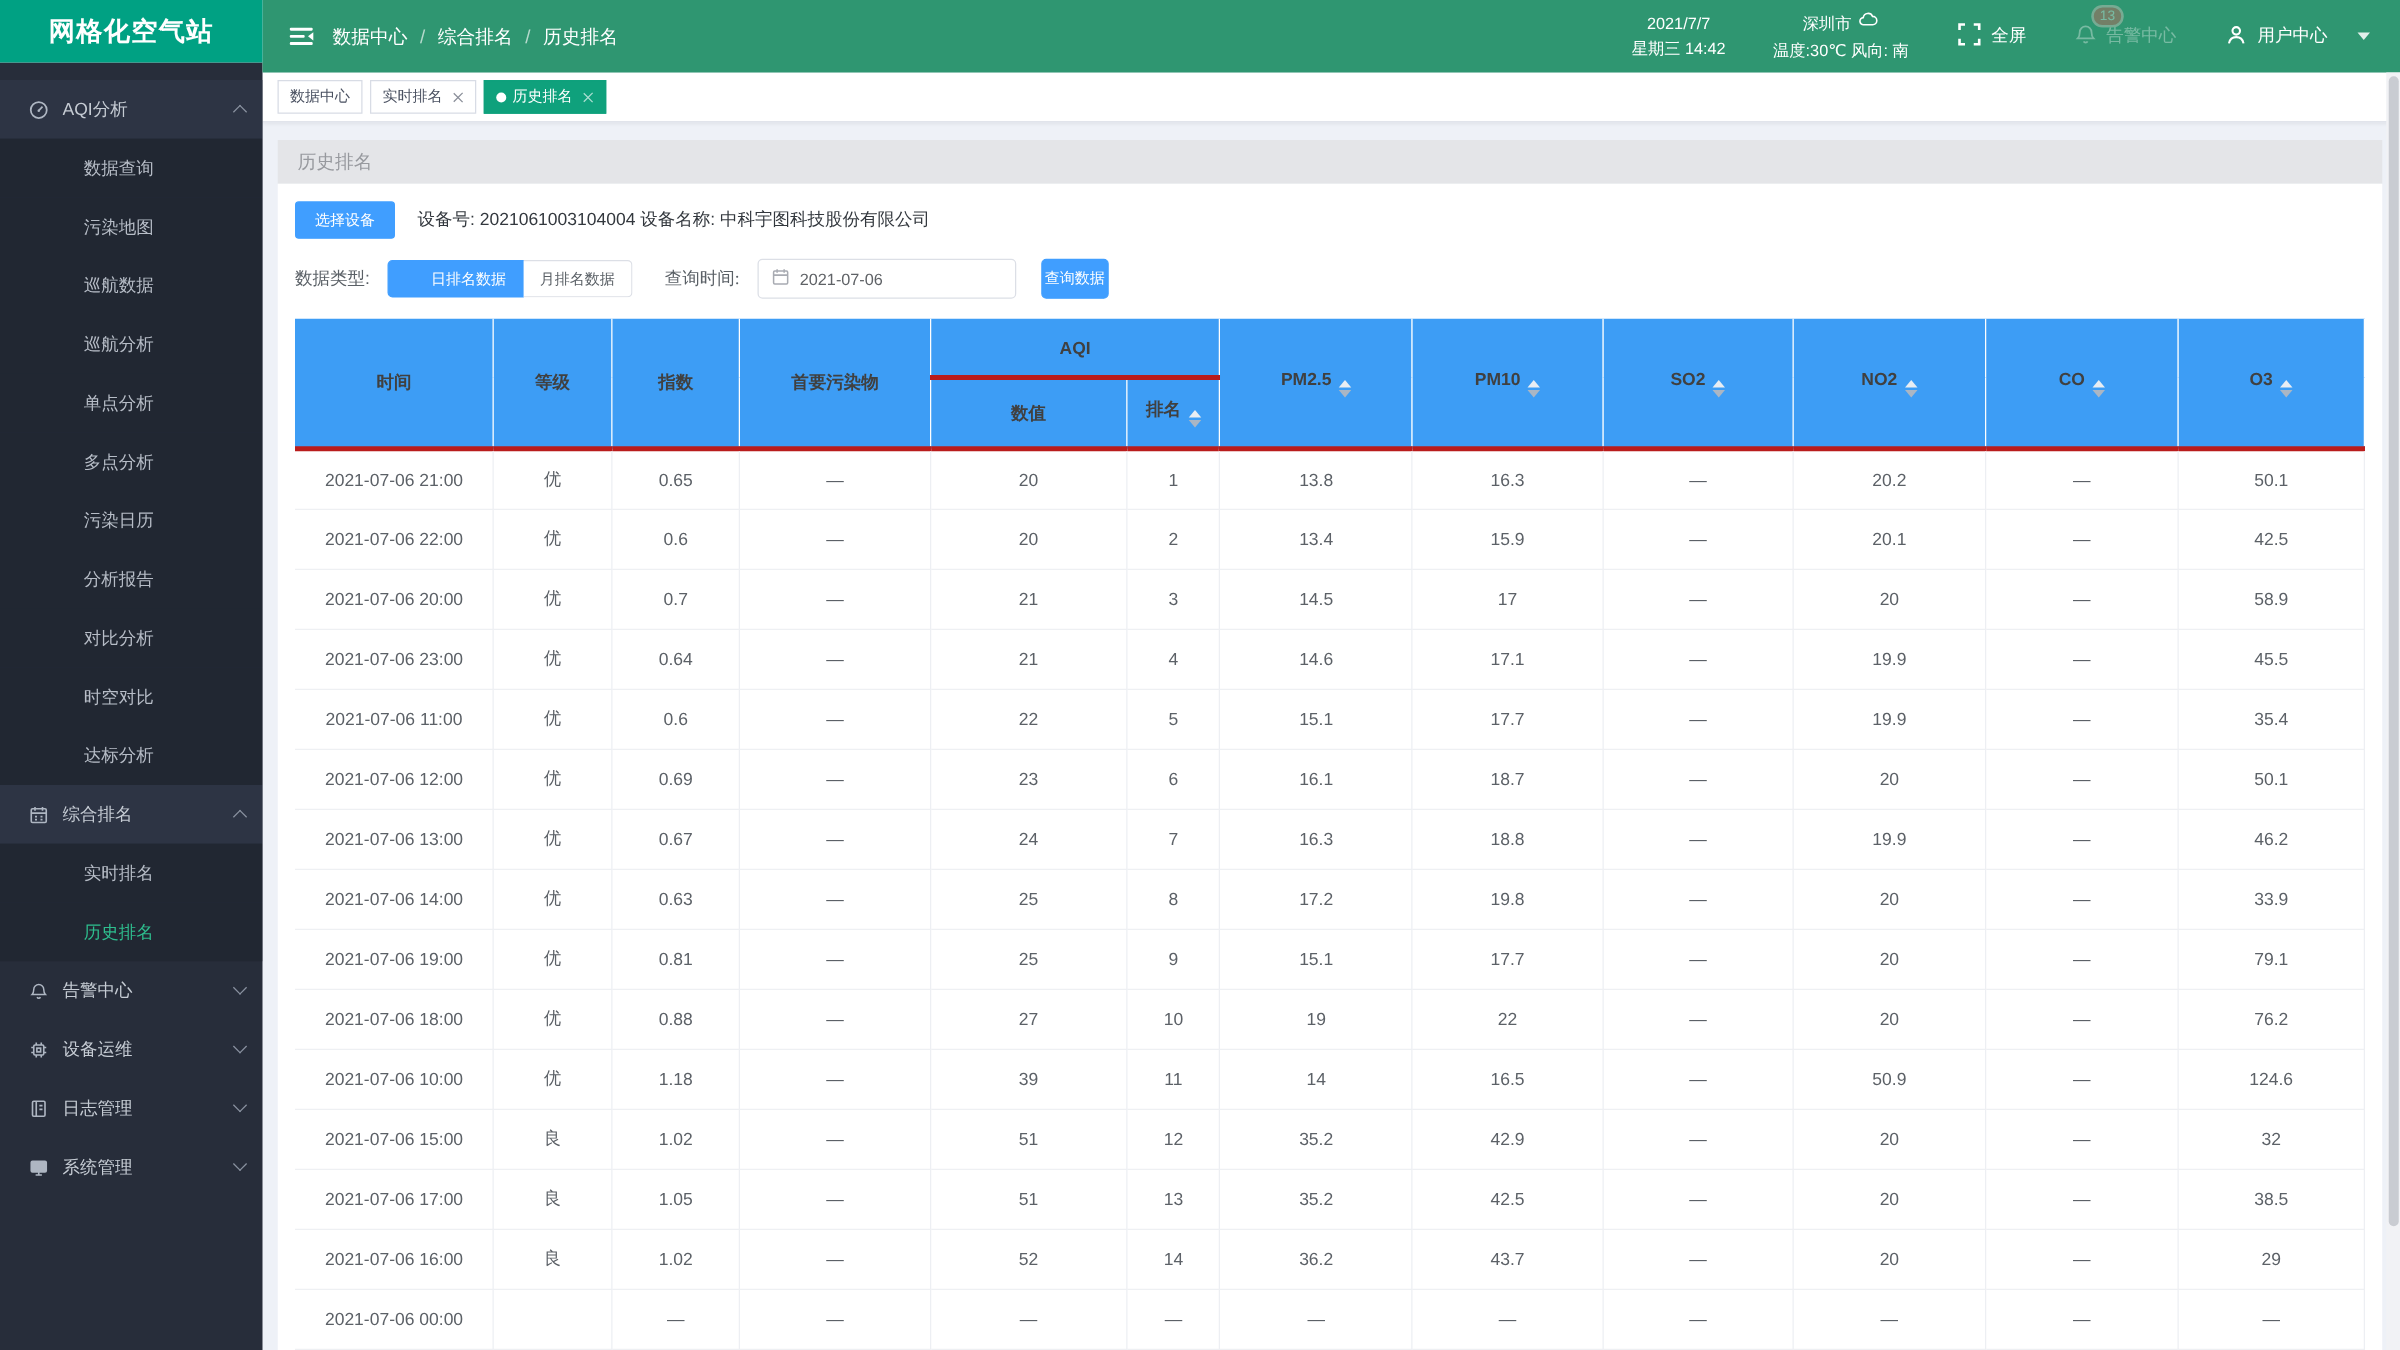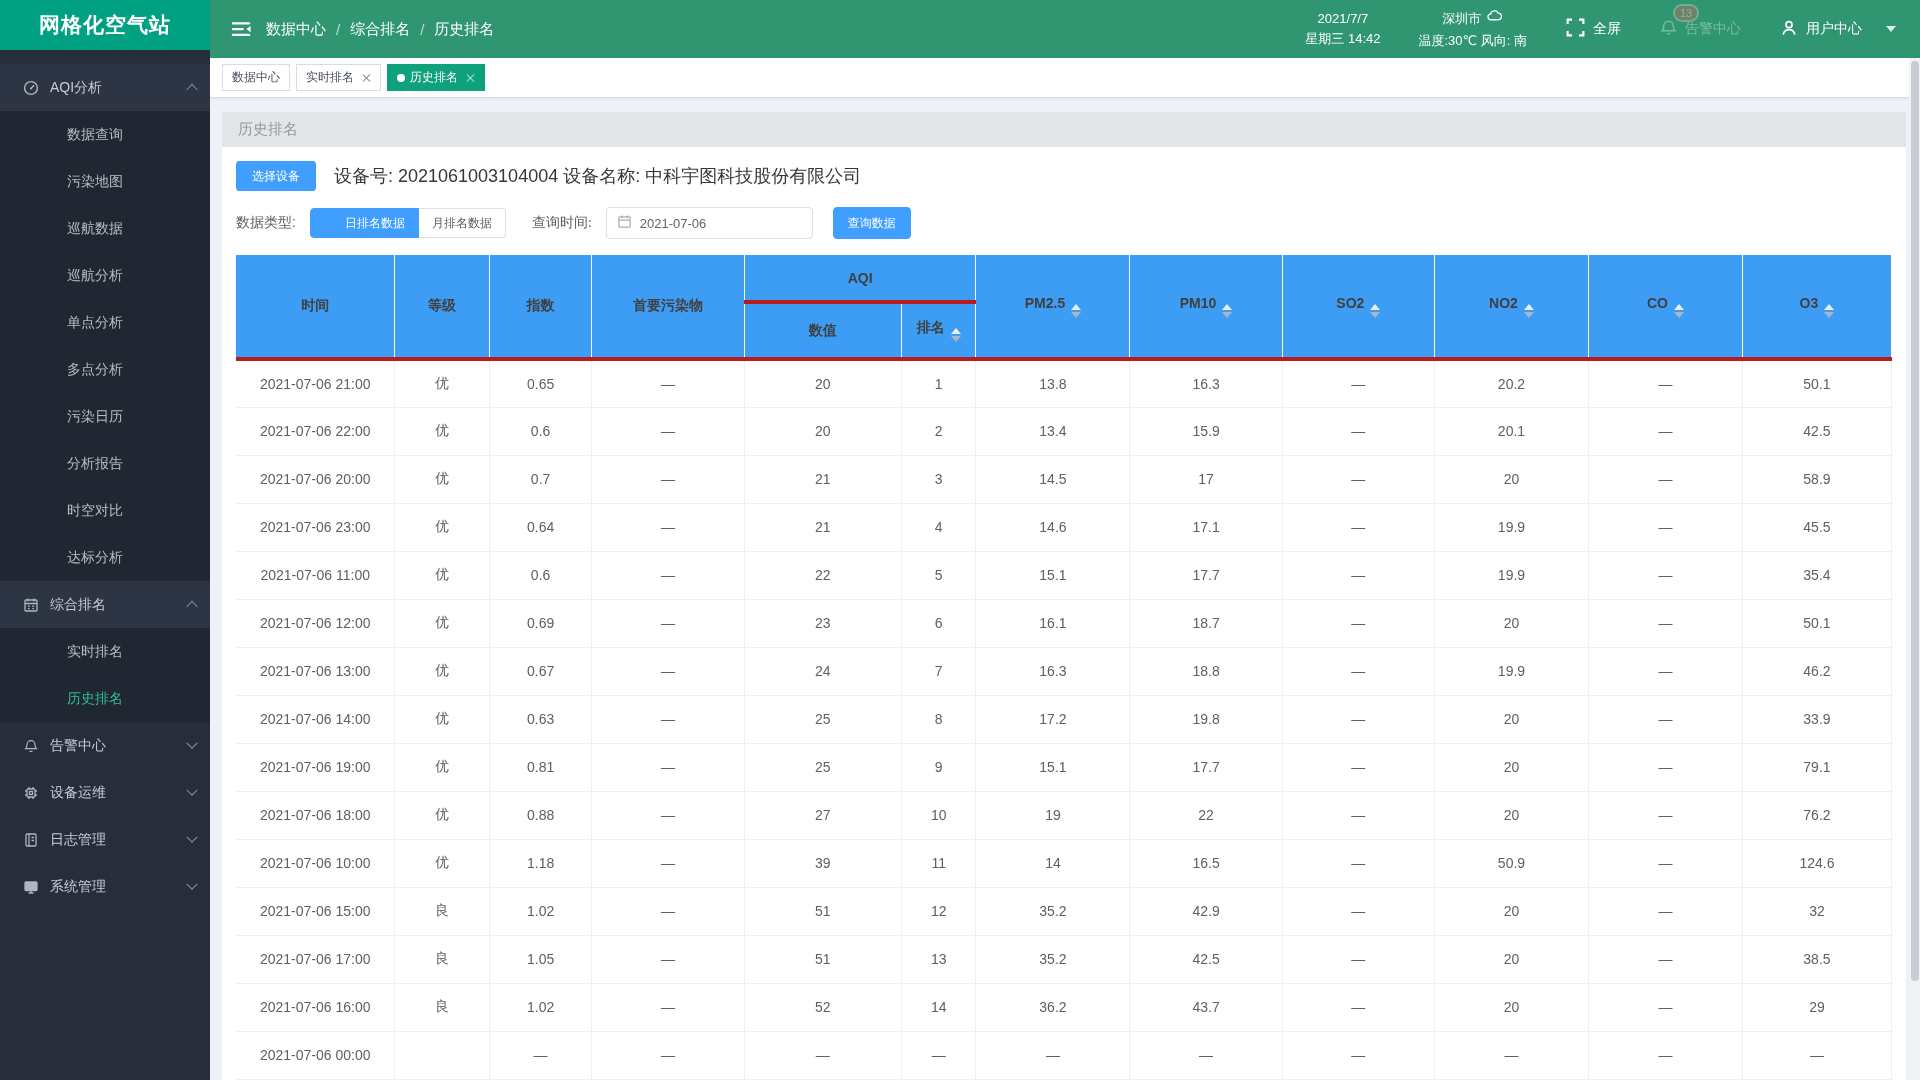--- a/index.html
+++ b/index.html
@@ -55,35 +55,35 @@
 
   .content { flex:1; padding:14px 14px 0 12px; display:flex; flex-direction:column; overflow:hidden; }
   .panel { flex:1; display:flex; flex-direction:column; overflow:hidden; }
   .panel-head { height:35px; background:#e4e5e8; color:#97999e; font-size:15px; display:flex; align-items:center;
                 padding:0 16px; flex:none; }
   .panel-body { flex:1; background:#fff; padding:14px 14px 0 14px; overflow:hidden; }
 
   .device-row { display:flex; align-items:center; gap:18px; margin-bottom:16px; }
   .btn-blue { background:#409eff; color:#fff; border:1px solid #409eff; font-size:12px; padding:8px 15px;
               border-radius:3px; cursor:pointer; line-height:1; }
-  .device-info { font-size:18px; color:#33383e; }
+  .device-info { font-size:14px; color:#33383e; }
 
   .filter-row { display:flex; align-items:center; margin-bottom:16px; font-size:14px; color:#5a6066; }
   .btn-group { display:inline-flex; margin-left:14px; }
   .btn-toggle { font-size:12px; padding:8px 13px; border:1px solid #dcdfe6; background:#fff; color:#5a6066;
                 cursor:pointer; line-height:1; }
   .btn-toggle.active { background:#409eff; border-color:#409eff; color:#fff;padding-left:34px; }
   .btn-toggle:first-child { border-radius:4px 0 0 4px; }
   .btn-toggle:last-child  { border-radius:0 4px 4px 0; border-left:none; }
   .filter-label2 { margin-left:26px;font-family:Liberation Serif, serif; }
   .date-input { margin-left:14px; width:207px; height:32px; border:1px solid #dcdfe6; border-radius:4px;
                 display:flex; align-items:center; padding:0 10px; gap:8px; background:#fff; }
   .date-input input { border:none; outline:none; font-size:13px; color:#5f6266; width:100%;
                       font-family:"Liberation Sans","DejaVu Sans",sans-serif; background:transparent; }
-  .query-btn { margin-left:20px; border-radius:4px; padding:9px 14px; }
+  .query-btn { margin-left:20px; border-radius:4px; padding:9px 2px;font-family:Liberation Mono, monospace; }
 
   
   table { width:100%; border-collapse:collapse; table-layout:fixed; }
   thead th { background:#3d9df5; color:#404040; font-size:14px; font-weight:bold;
              border-right:1px solid #fdfefe; border-bottom:4px solid #b91c1c; }
   thead tr:first-child th { height:47px; }
   thead tr:last-child th { height:57px; }
   tbody td { height:48px; text-align:center; font-size:14px; color:#5c6167;
              border-right:1px solid #edeff3; border-bottom:1px solid #eef0f3; background:#fff;
              white-space:nowrap; overflow:hidden; }
@@ -187,20 +187,23 @@
       <span class="mi-label">单点分析</span>
     </div>
     <div class="menu-item child">
       <span class="mi-label">多点分析</span>
     </div>
     <div class="menu-item child">
       <span class="mi-label">污染日历</span>
     </div>
     <div class="menu-item child">
       <span class="mi-label">分析报告</span>
+    </div>
+    <div class="menu-item child">
+      <span class="mi-label">对比分析</span>
     </div>
     <div class="menu-item child">
       <span class="mi-label">时空对比</span>
     </div>
     <div class="menu-item child">
       <span class="mi-label">达标分析</span>
     </div>
     <div class="menu-item parent expanded">
       <span class="mi-icon">
         <svg viewBox="0 0 16 16" width="16" height="16" fill="none" stroke="#aeb6c2" stroke-width="1.3">

